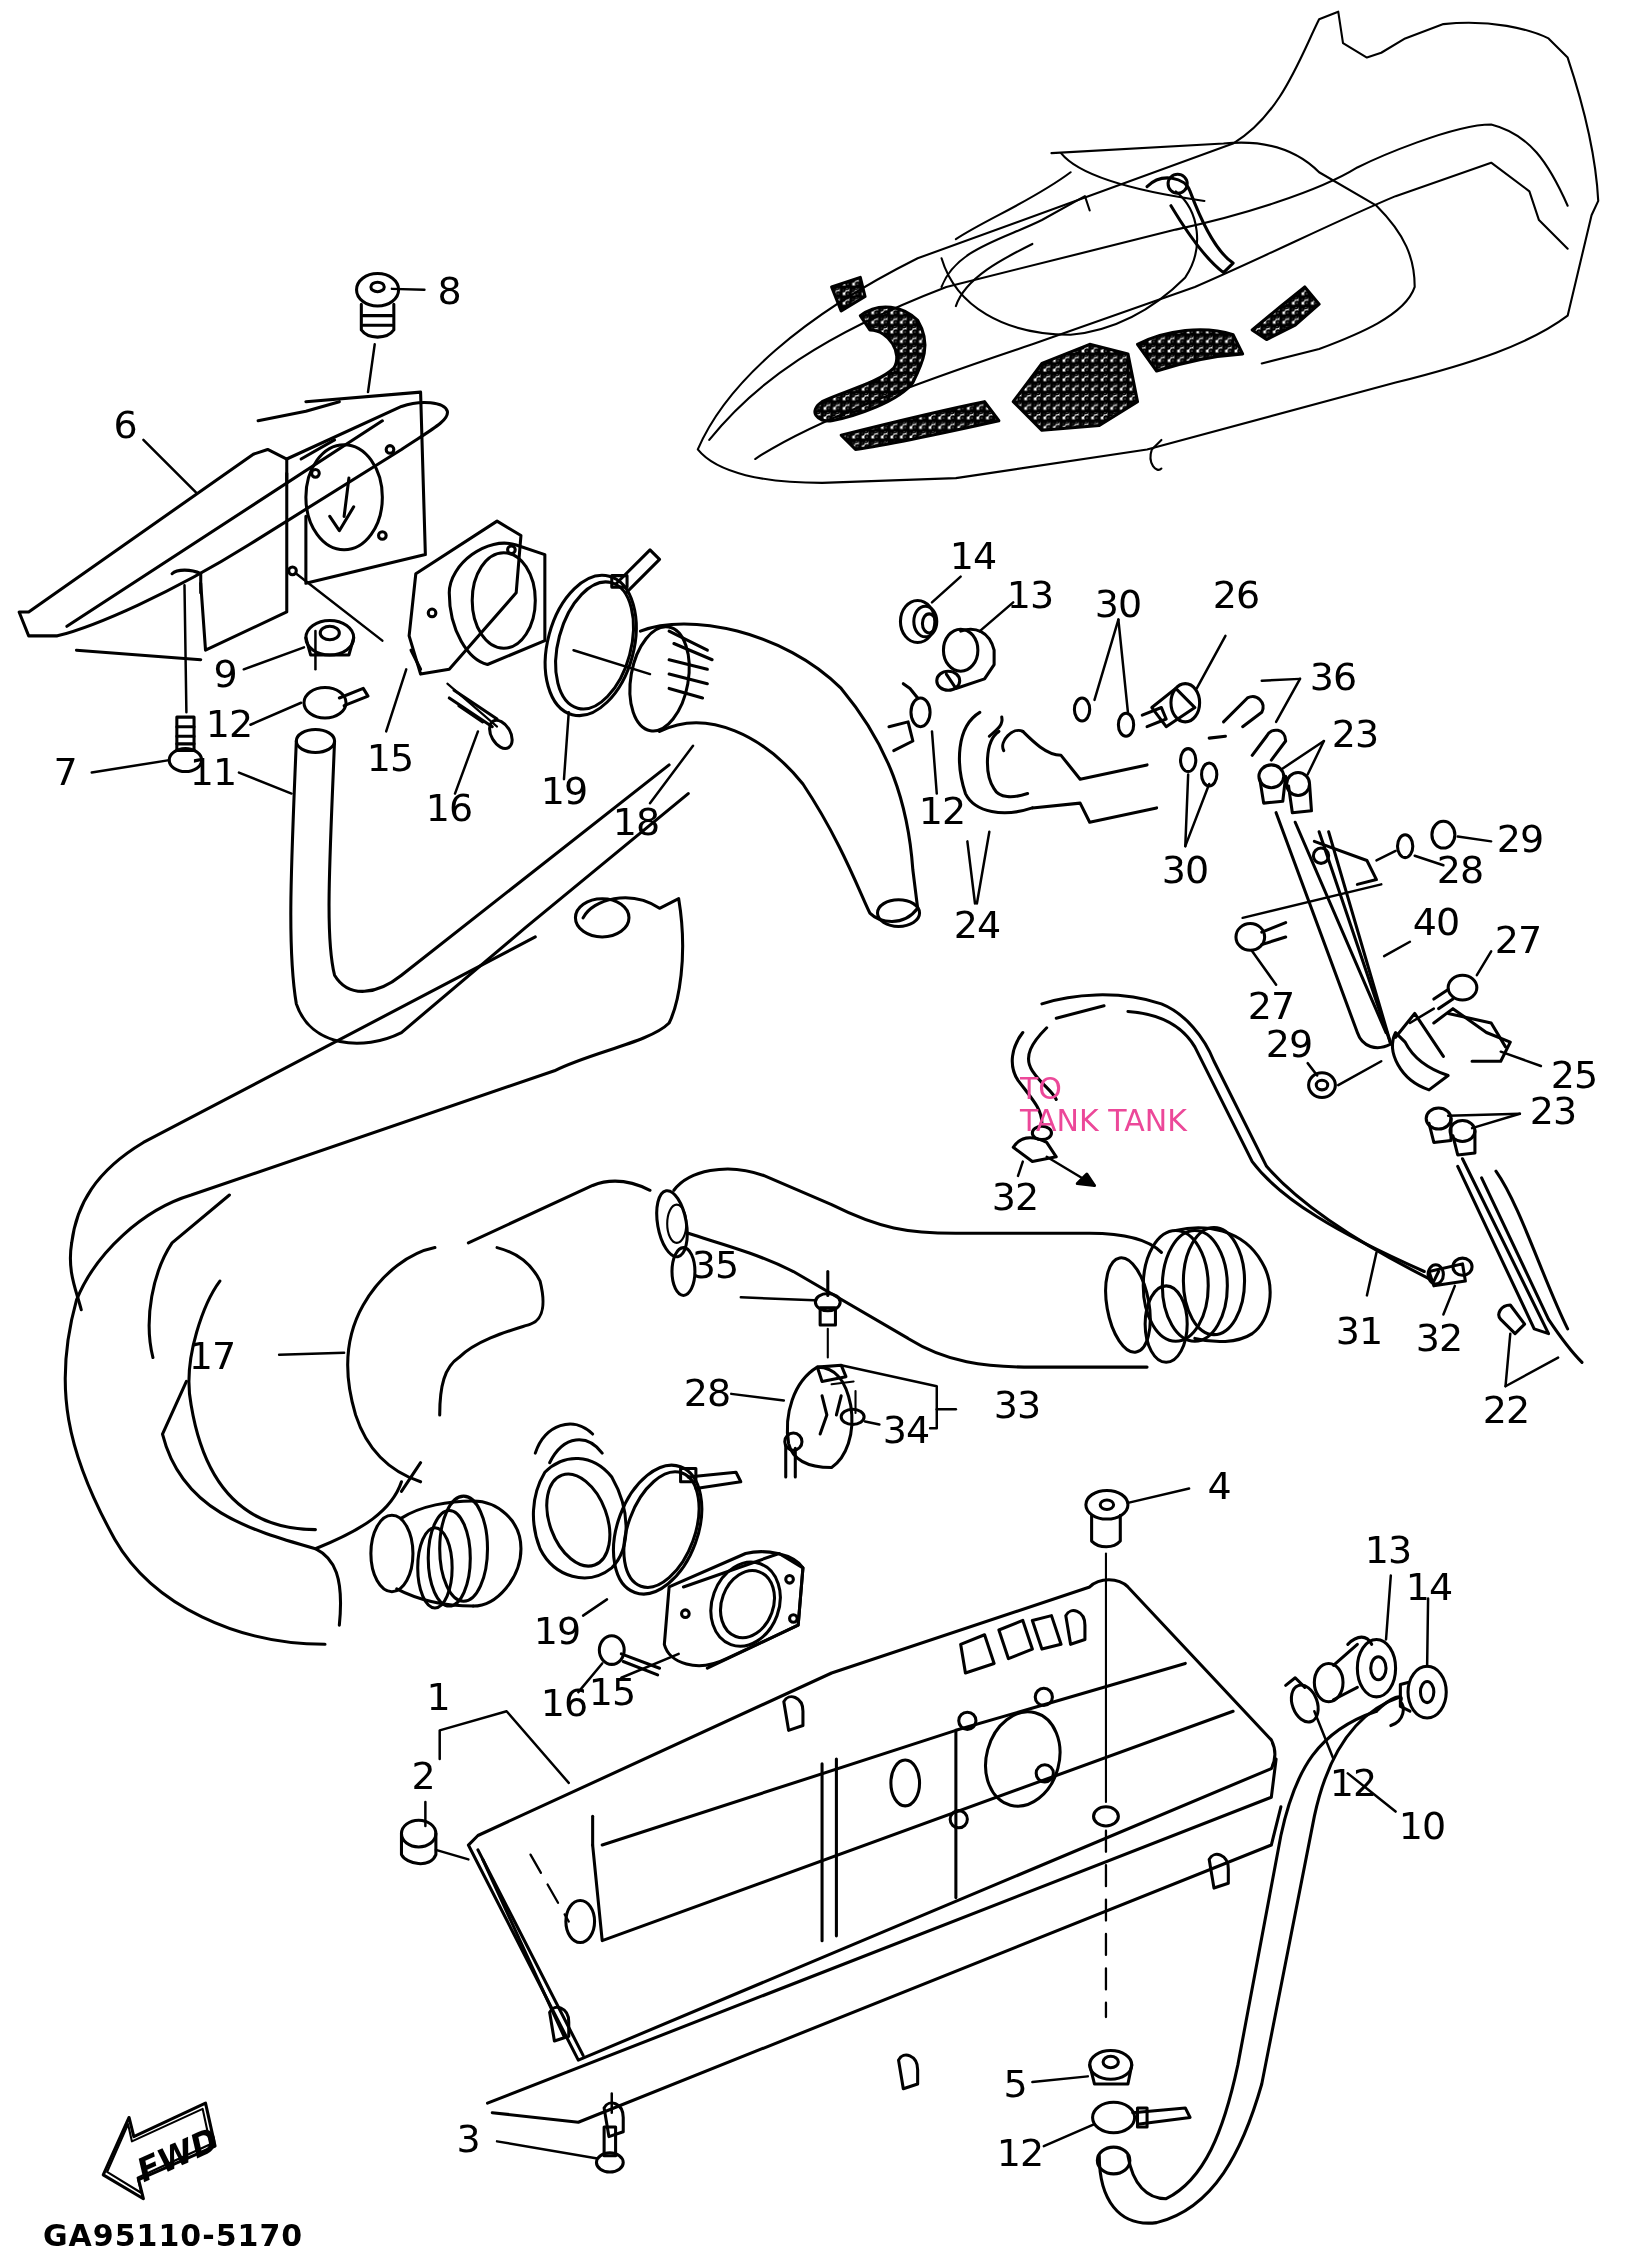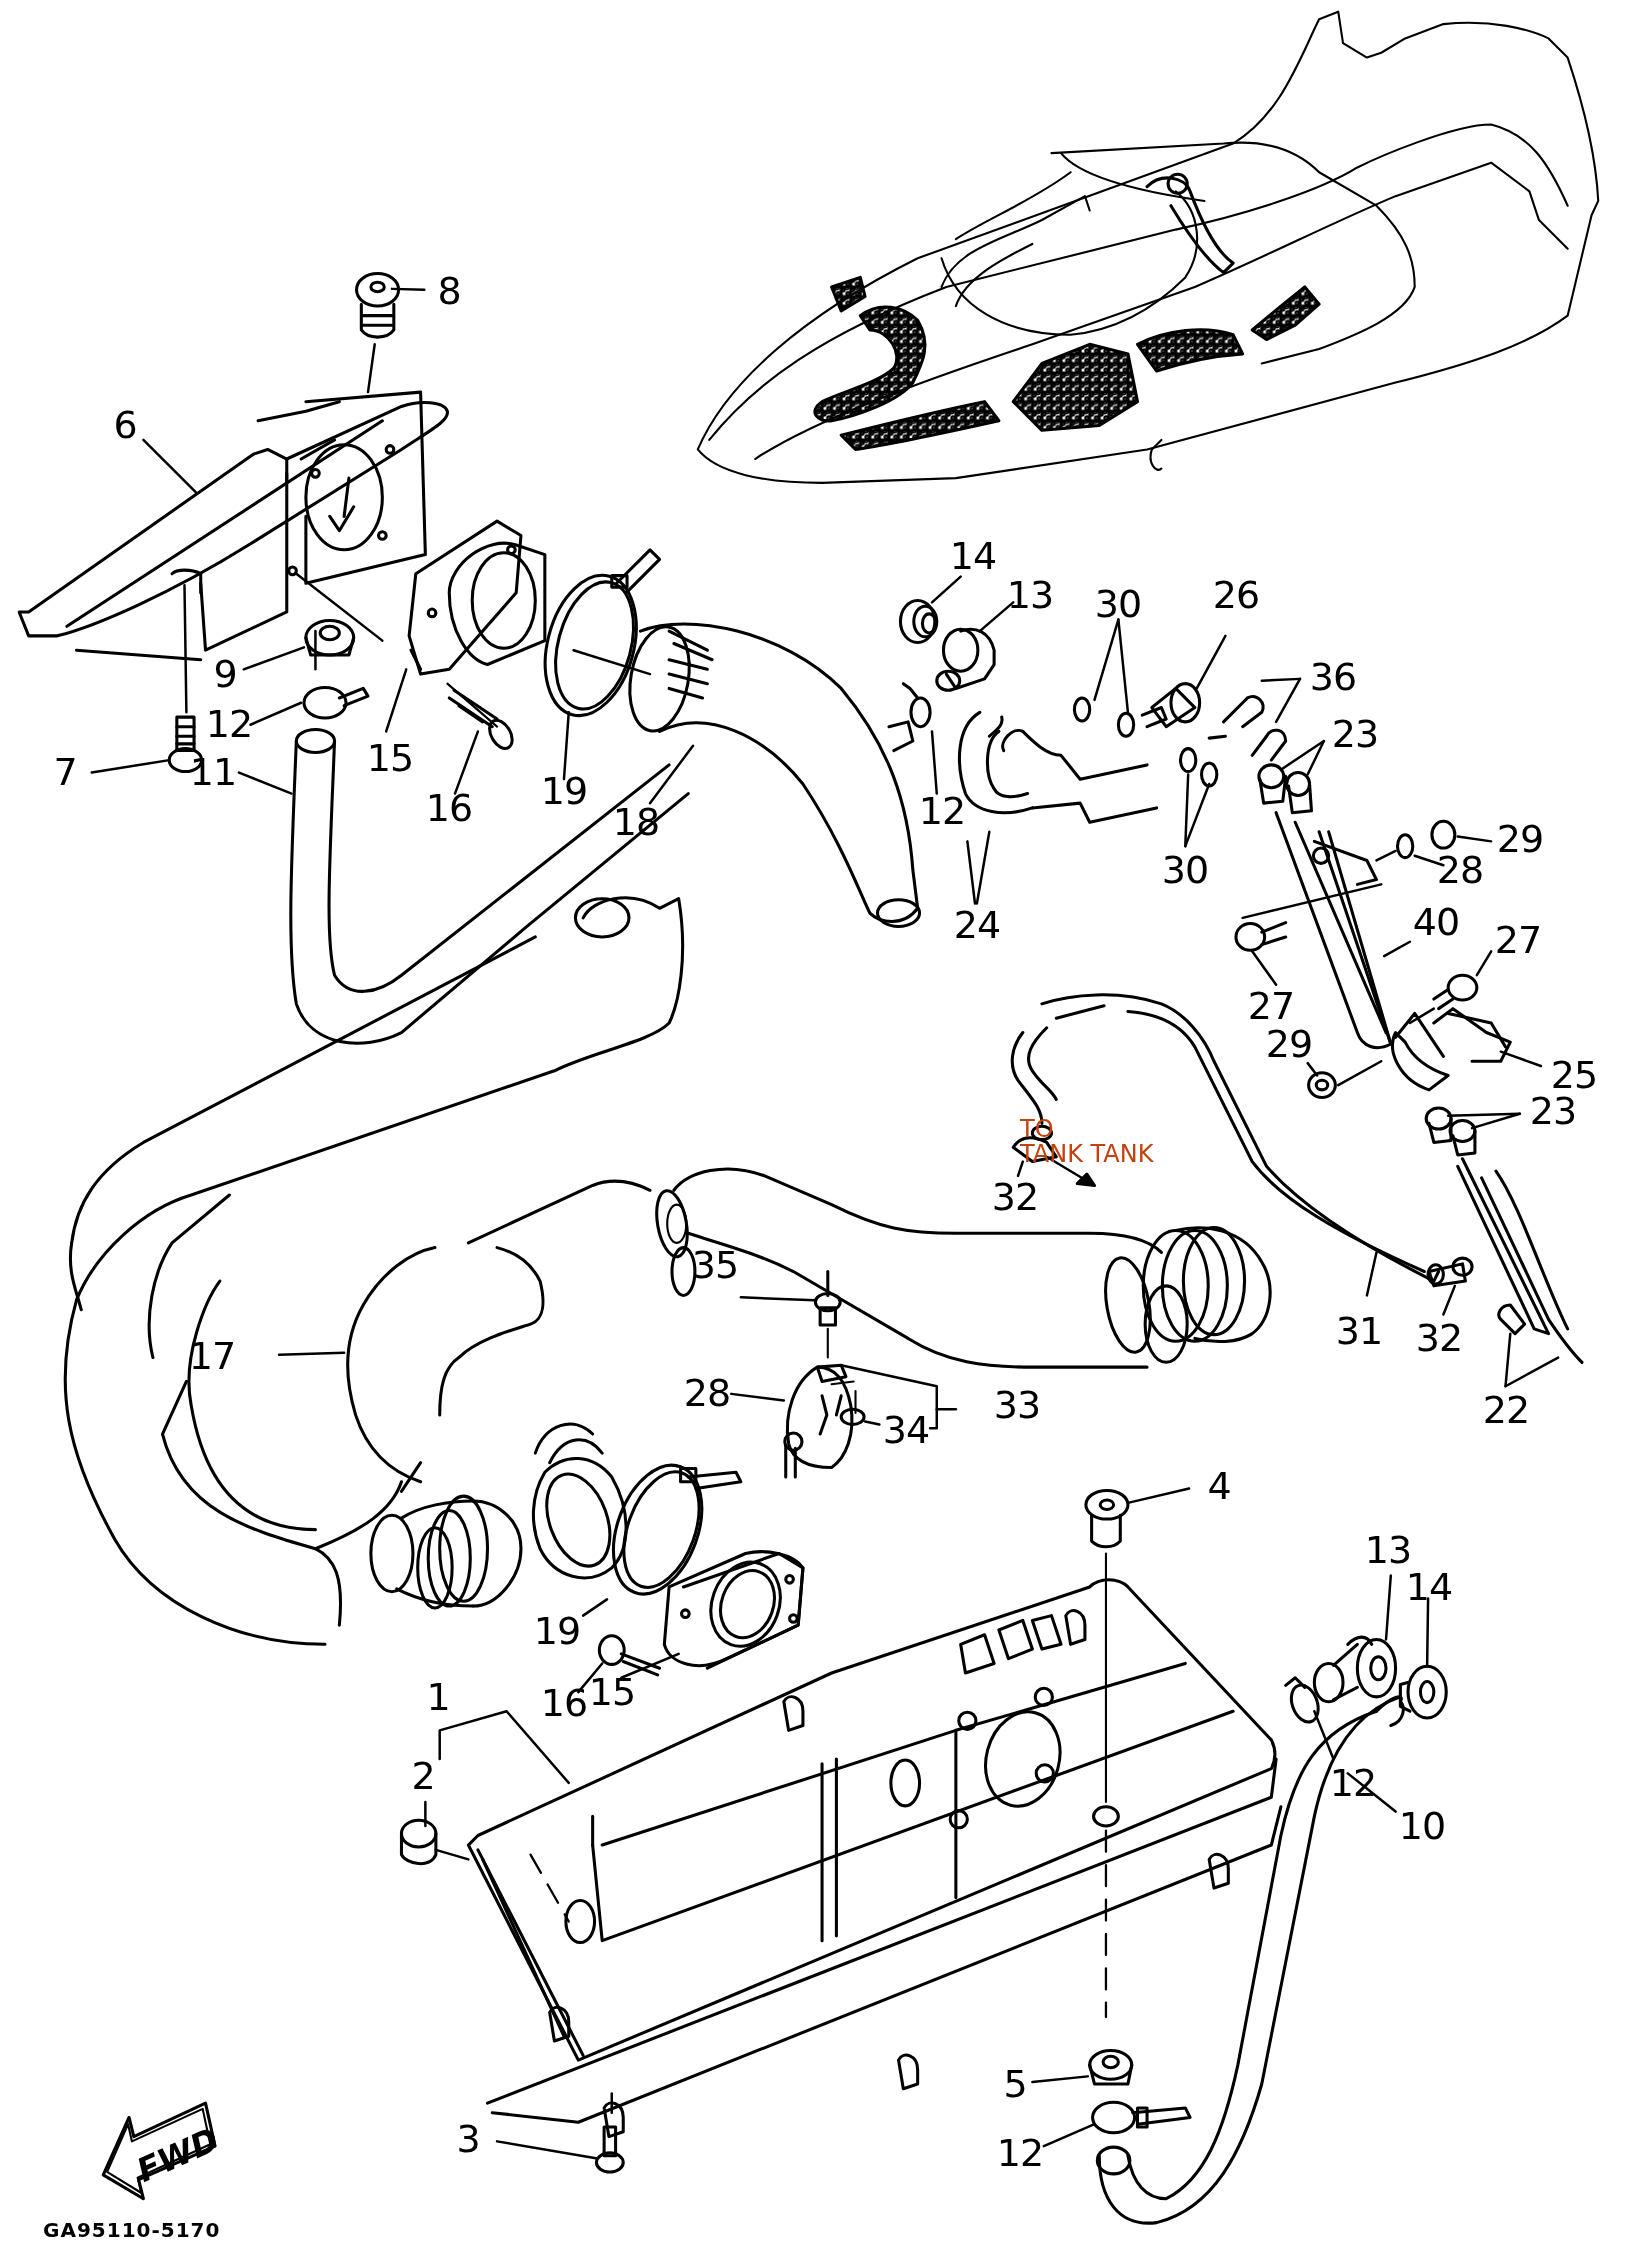--- a/index.html
+++ b/index.html
@@ -13,25 +13,25 @@
   #art .dash { stroke-dasharray: 22 14; stroke-width: 2.4; }
   #art .fillk { fill: #000; }
   #art .fillw { fill: #fff; }
   #art .stip { fill: url(#stipple); }
   .callout {
     position: absolute; font-family: "DejaVu Sans", sans-serif; font-size: 38px; font-weight: 400;
     color: #000; line-height: 1; white-space: nowrap; transform: translate(-50%, -50%);
     letter-spacing: -1px;
   }
   .note {
-    position: absolute; font-family: "DejaVu Sans", sans-serif; font-size: 24px; color: #c2410c;
-    line-height: 1.05; white-space: nowrap; margin-top: 44px;
+    position: absolute; font-family: "DejaVu Sans", sans-serif; font-size: 30px; color: #ec4899;
+    line-height: 1.05; white-space: nowrap;
   }
   .code {
-    position: absolute; font-family: "DejaVu Sans", sans-serif; font-size: 20px; font-weight: 700;
+    position: absolute; font-family: "DejaVu Sans", sans-serif; font-size: 30px; font-weight: 700;
     color: #000; white-space: nowrap; letter-spacing: 1px;
   }
   .fwd-text { font-family: "DejaVu Sans", sans-serif; font-weight: 700; font-style: italic; font-size: 34px; }
 </style>
 </head>
 <body>
 
 <div id="stage">
 
 <svg id="art" viewBox="0 0 1700 2366" xmlns="http://www.w3.org/2000/svg">

